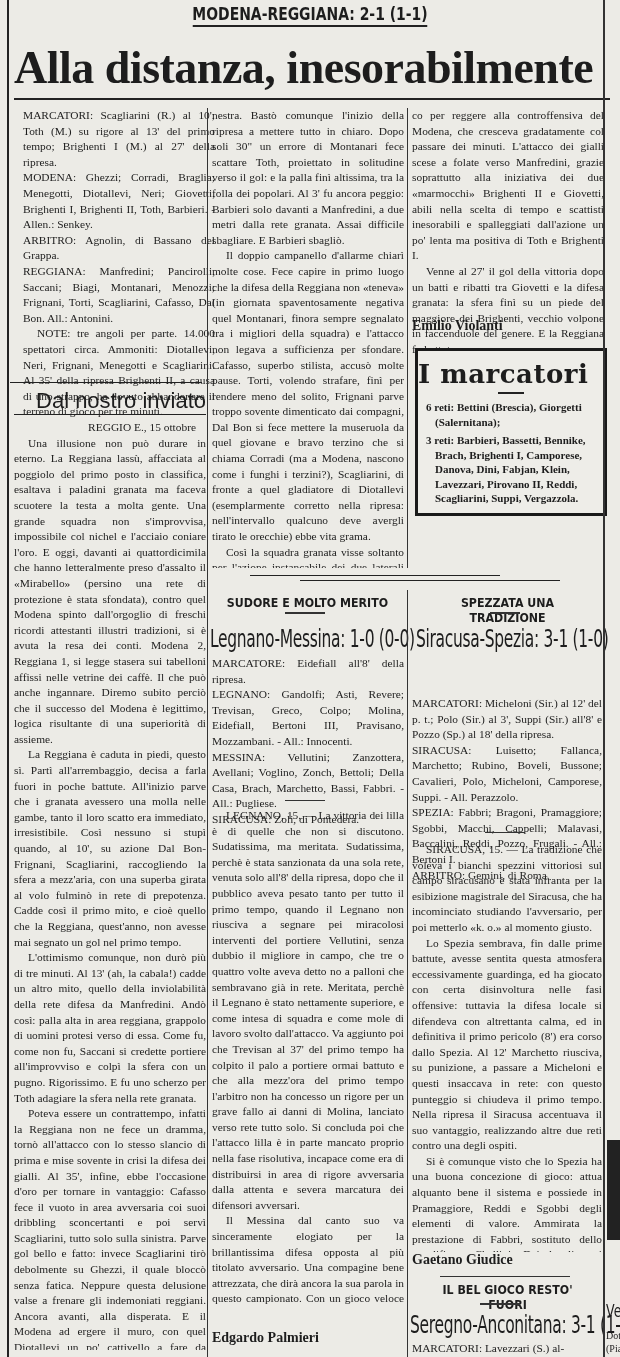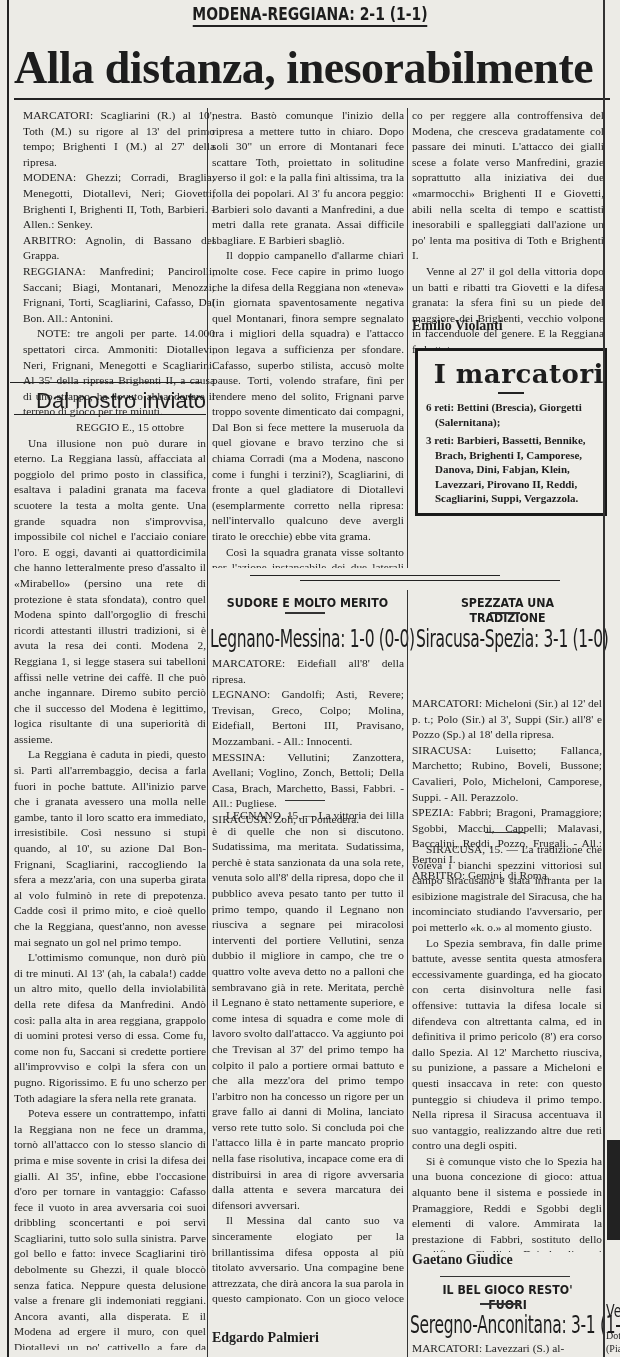--- a/index.html
+++ b/index.html
@@ -22,21 +22,21 @@
   .vrule{position:absolute;width:1px;background:#333;}
   .subhead{position:absolute;text-align:right;font-family:"Liberation Sans",sans-serif;font-size:20px;
            transform-origin:center;}
   .byline{position:absolute;font-weight:bold;font-size:14px;text-align:left;font-family:Liberation Serif, serif;}
   .sectitle{position:absolute;font-family:"DejaVu Sans",sans-serif;font-weight:bold;font-size:13px;
             text-align:center;transform:scaleX(0.85);}
   .score{position:absolute;font-family:"DejaVu Sans",sans-serif;font-size:25px;white-space:nowrap;
          transform:scaleX(0.62);transform-origin:left center;font-weight:normal;letter-spacing:-0.5px;}
   .shortrule{position:absolute;height:2px;background:#333;}
   .box{position:absolute;left:415px;top:348px;width:186px;height:162px;border:3px solid #1a1a1a;background:#eeede8;}
-  .box-title{text-align:right;font-family:"DejaVu Serif",serif;font-weight:bold;font-size:26px;margin-top:8px;letter-spacing:0.5px;}
+  .box-title{text-align:left;font-family:"DejaVu Serif",serif;font-weight:bold;font-size:26px;margin-top:8px;letter-spacing:0.5px;}
   .box-rule{width:26px;height:2px;background:#222;margin:3px auto 6px;}
   .box p{margin:0 8px 4px 8px;font-size:11px;line-height:14.5px;font-weight:bold;text-indent:-9px;padding-left:9px;}
   .ad-dark{position:absolute;left:607px;width:13px;background:#222;}
 </style>
 </head>
 <body>
 
 <div class="page">
   <div class="edge-rule"></div>
 
@@ -50,21 +50,21 @@
     <p>MODENA: Ghezzi; Corradi, Braglia; Menegotti, Diotallevi, Neri; Giovetti, Brighenti I, Brighenti II, Toth, Barbieri. - Allen.: Senkey.</p>
     <p>ARBITRO: Agnolin, di Bassano del Grappa.</p>
     <p>REGGIANA: Manfredini; Pancirolli, Saccani; Biagi, Montanari, Menozzi; Frignani, Torti, Scagliarini, Cafasso, Dal Bon. All.: Antonini.</p>
     <p class="ind">NOTE: tre angoli per parte. 14.000 spettatori circa. Ammoniti: Diotallevi, Neri, Frignani, Menegotti e Scagliarini. Al 35' della ripresa Brighenti II, a causa di uno strappo, ha dovuto abbandonare il terreno di gioco per tre minuti.</p>
   </div>
   <div class="hr-thick" style="left:10px;top:382px;width:192px;height:1px;"></div>
   <div class="subhead" style="left:14px;top:388px;width:192px;font-size:22px;">Dal nostro inviato</div>
   <div class="hr-thick" style="left:14px;top:414px;width:192px;height:1px;"></div>
 
   <div class="col" style="left:14px;top:420px;width:192px;height:930px;overflow:hidden;">
-    <p style="text-align:right;padding-right:22px;">REGGIO E., 15 ottobre</p>
+    <p style="text-align:right;padding-right:10px;">REGGIO E., 15 ottobre</p>
     <p class="ind">Una illusione non può durare in eterno. La Reggiana lassù, affacciata al poggiolo del primo posto in classifica, esaltava i paladini granata ma faceva scuotere la testa a molta gente. Una grande squadra non s'improvvisa, impossibile col nichel e l'acciaio coniare l'oro. E oggi, davanti ai quattordicimila che hanno letteralmente preso d'assalto il «Mirabello» (persino una rete di protezione è stata sfondata), contro quel Modena spinto dall'orgoglio di freschi ricordi attestanti illustri tradizioni, si è avuta la resa dei conti. Modena 2, Reggiana 1, si legge stasera sui tabelloni affissi nelle vetrine dei caffè. Il che può anche ingannare. Diremo subito perciò che il successo del Modena è legittimo, logica risultante di una superiorità di assieme.</p>
     <p class="ind">La Reggiana è caduta in piedi, questo sì. Partì all'arrembaggio, decisa a farla fuori in poche battute. All'inizio parve che i granata avessero una molla nelle gambe, tanto il loro scatto era immediato, irresistibile. Così nessuno si stupì quando, al 10', su azione Dal Bon-Frignani, Scagliarini, raccogliendo la sfera a mezz'aria, con una superba girata al volo fulminò in rete di prepotenza. Cadde così il primo mito, e cioè quello che la Reggiana, quest'anno, non avesse mai segnato un gol nel primo tempo.</p>
     <p class="ind">L'ottimismo comunque, non durò più di tre minuti. Al 13' (ah, la cabala!) cadde un altro mito, quello della inviolabilità della rete difesa da Manfredini. Andò così: palla alta in area reggiana, grappolo di uomini protesi verso di essa. Come fu, come non fu, Saccani si credette portiere all'improvviso e colpì la sfera con un pugno. Rigorissimo. E fu uno scherzo per Toth adagiare la sfera nella rete granata.</p>
     <p class="ind">Poteva essere un contrattempo, infatti la Reggiana non ne fece un dramma, tornò all'attacco con lo stesso slancio di prima e mise sovente in crisi la difesa dei gialli. Al 35', infine, ebbe l'occasione d'oro per tornare in vantaggio: Cafasso fece il vuoto in area avversaria coi suoi dribbling sconcertanti e poi servì Scagliarini, tutto solo sulla sinistra. Parve gol bello e fatto: invece Scagliarini tirò debolmente su Ghezzi, il quale bloccò senza fatica. Neppure questa delusione valse a frenare gli indemoniati reggiani. Ancora avanti, alla disperata. E il Modena ad ergere il muro, con quel Diotallevi un po' cattivello a fare da babau là in mezzo, coi due terzini sempre a tempo, con Neri e Menegotti che non sciupano una palla.</p>
 
   </div>
 
   <div class="vrule" style="left:207px;top:108px;height:1249px;"></div>
 
   <div class="col" style="left:212px;top:108px;width:192px;height:460px;overflow:hidden;">

